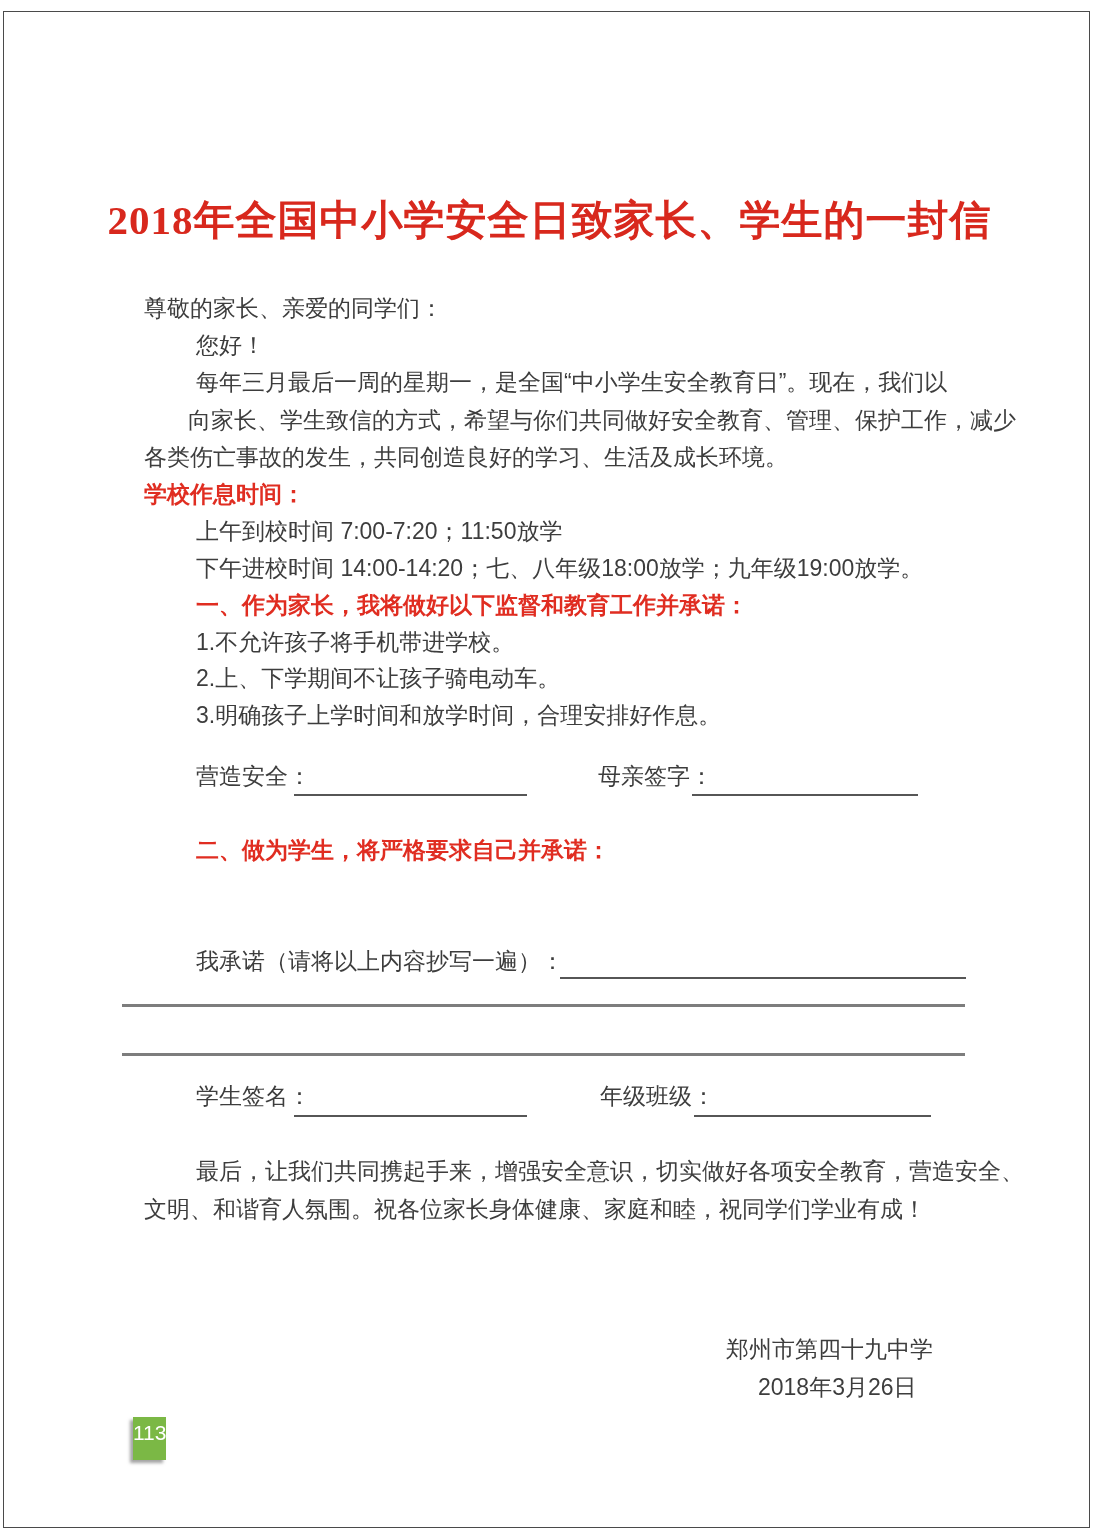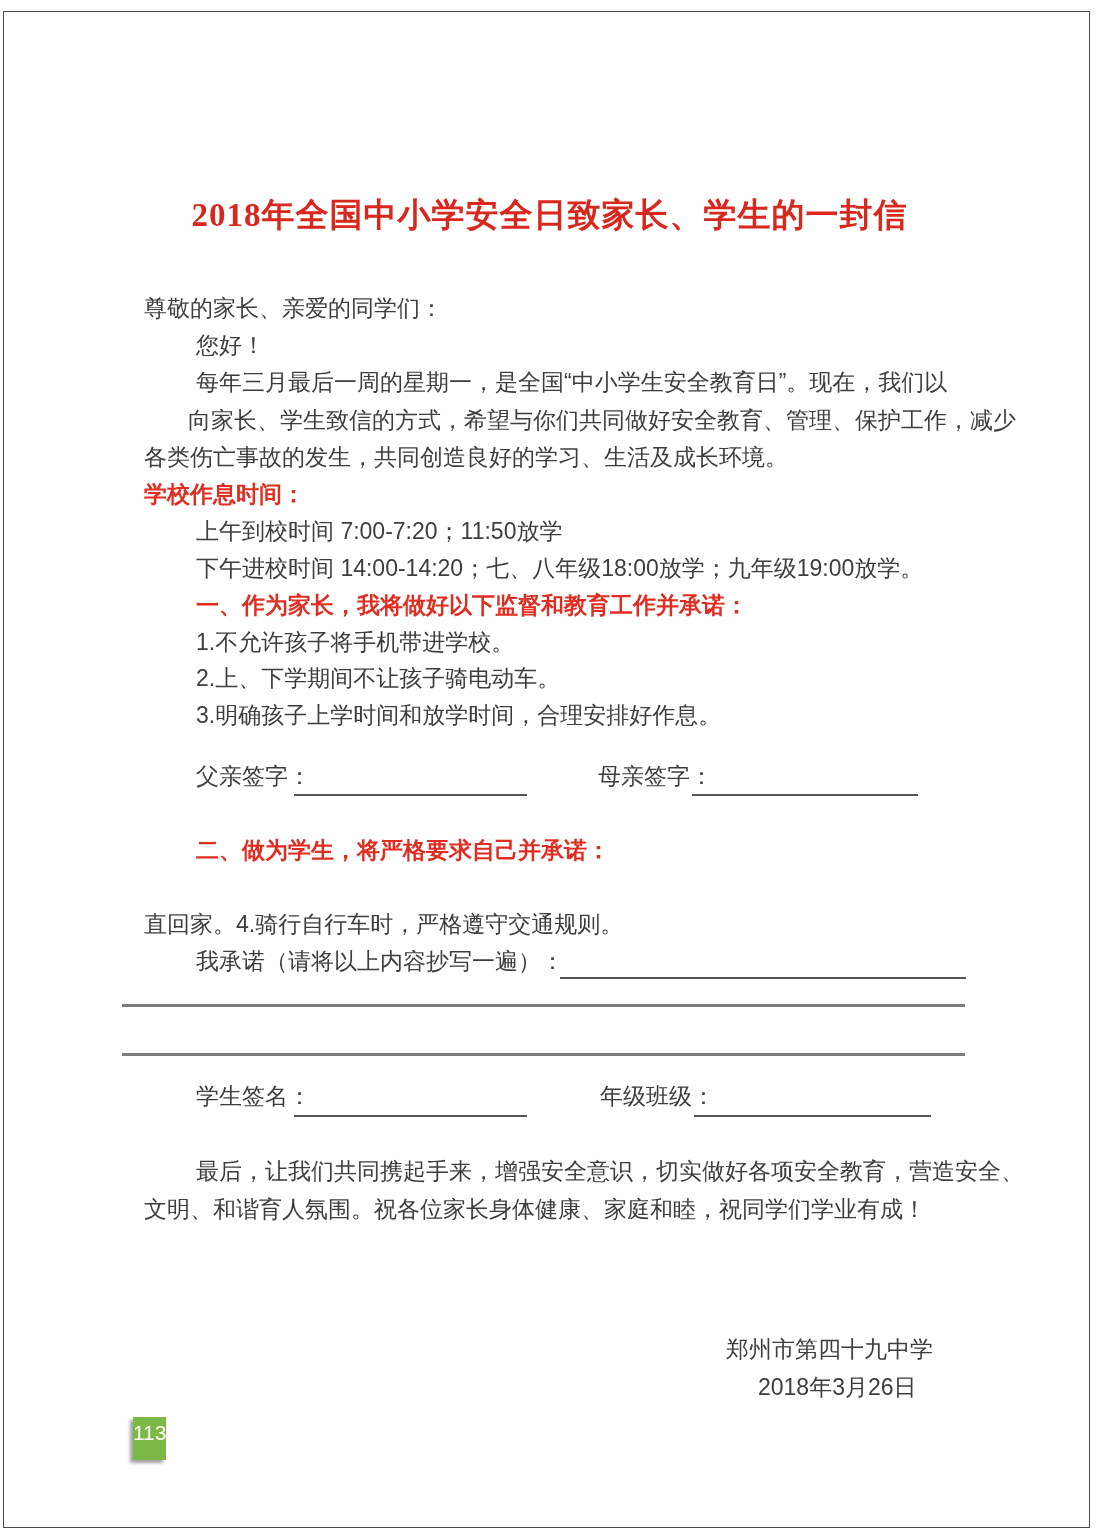--- a/index.html
+++ b/index.html
@@ -26,21 +26,21 @@
     pointer-events: none;
   }
   .doc-title {
     position: absolute;
     left: 100px;
     right: 100px;
     top: 193px;
     text-align: center;
     font-family: "Liberation Serif", serif;
     font-weight: bold;
-    font-size: 33px;
+    font-size: 41px;
     color: #d8281d;
     letter-spacing: 1px;
     white-space: nowrap;
   }
   .ln {
     position: absolute;
     font-size: 23px;
     line-height: 30px;
     white-space: nowrap;
     color: #3d3d3d;
@@ -94,27 +94,26 @@
 
   <div class="ln red-bold" style="left:144px; top:479px;">学校作息时间：</div>
   <div class="ln" style="left:196px; top:516px;">上午到校时间 7:00-7:20；11:50放学</div>
   <div class="ln" style="left:196px; top:553px;">下午进校时间 14:00-14:20；七、八年级18:00放学；九年级19:00放学。</div>
 
   <div class="ln red-bold" style="left:196px; top:590px;">一、作为家长，我将做好以下监督和教育工作并承诺：</div>
   <div class="ln" style="left:196px; top:627px;">1.不允许孩子将手机带进学校。</div>
   <div class="ln" style="left:196px; top:663px;">2.上、下学期间不让孩子骑电动车。</div>
   <div class="ln" style="left:196px; top:700px;">3.明确孩子上学时间和放学时间，合理安排好作息。</div>
 
-  <div class="ln" style="left:196px; top:761px;">父亲签字：</div>
+  <div class="ln" style="left:196px; top:761px;">营造安全：</div>
   <div class="fill-line" style="left:294px; top:794px; width:233px;"></div>
   <div class="ln" style="left:598px; top:761px;">母亲签字：</div>
   <div class="fill-line" style="left:692px; top:794px; width:226px;"></div>
 
   <div class="ln red-bold" style="left:196px; top:835px;">二、做为学生，将严格要求自己并承诺：</div>
-  <div class="ln" style="left:144px; top:909px;">直回家。4.骑行自行车时，严格遵守交通规则。</div>
 
   <div class="ln" style="left:196px; top:946px;">我承诺（请将以上内容抄写一遍）：</div>
   <div class="fill-line" style="left:560px; top:977px; width:406px;"></div>
 
   <div class="rule-line" style="top:1004px;"></div>
   <div class="rule-line" style="top:1053px;"></div>
 
   <div class="ln" style="left:196px; top:1081px;">学生签名：</div>
   <div class="fill-line" style="left:294px; top:1115px; width:233px;"></div>
   <div class="ln" style="left:600px; top:1081px;">年级班级：</div>

